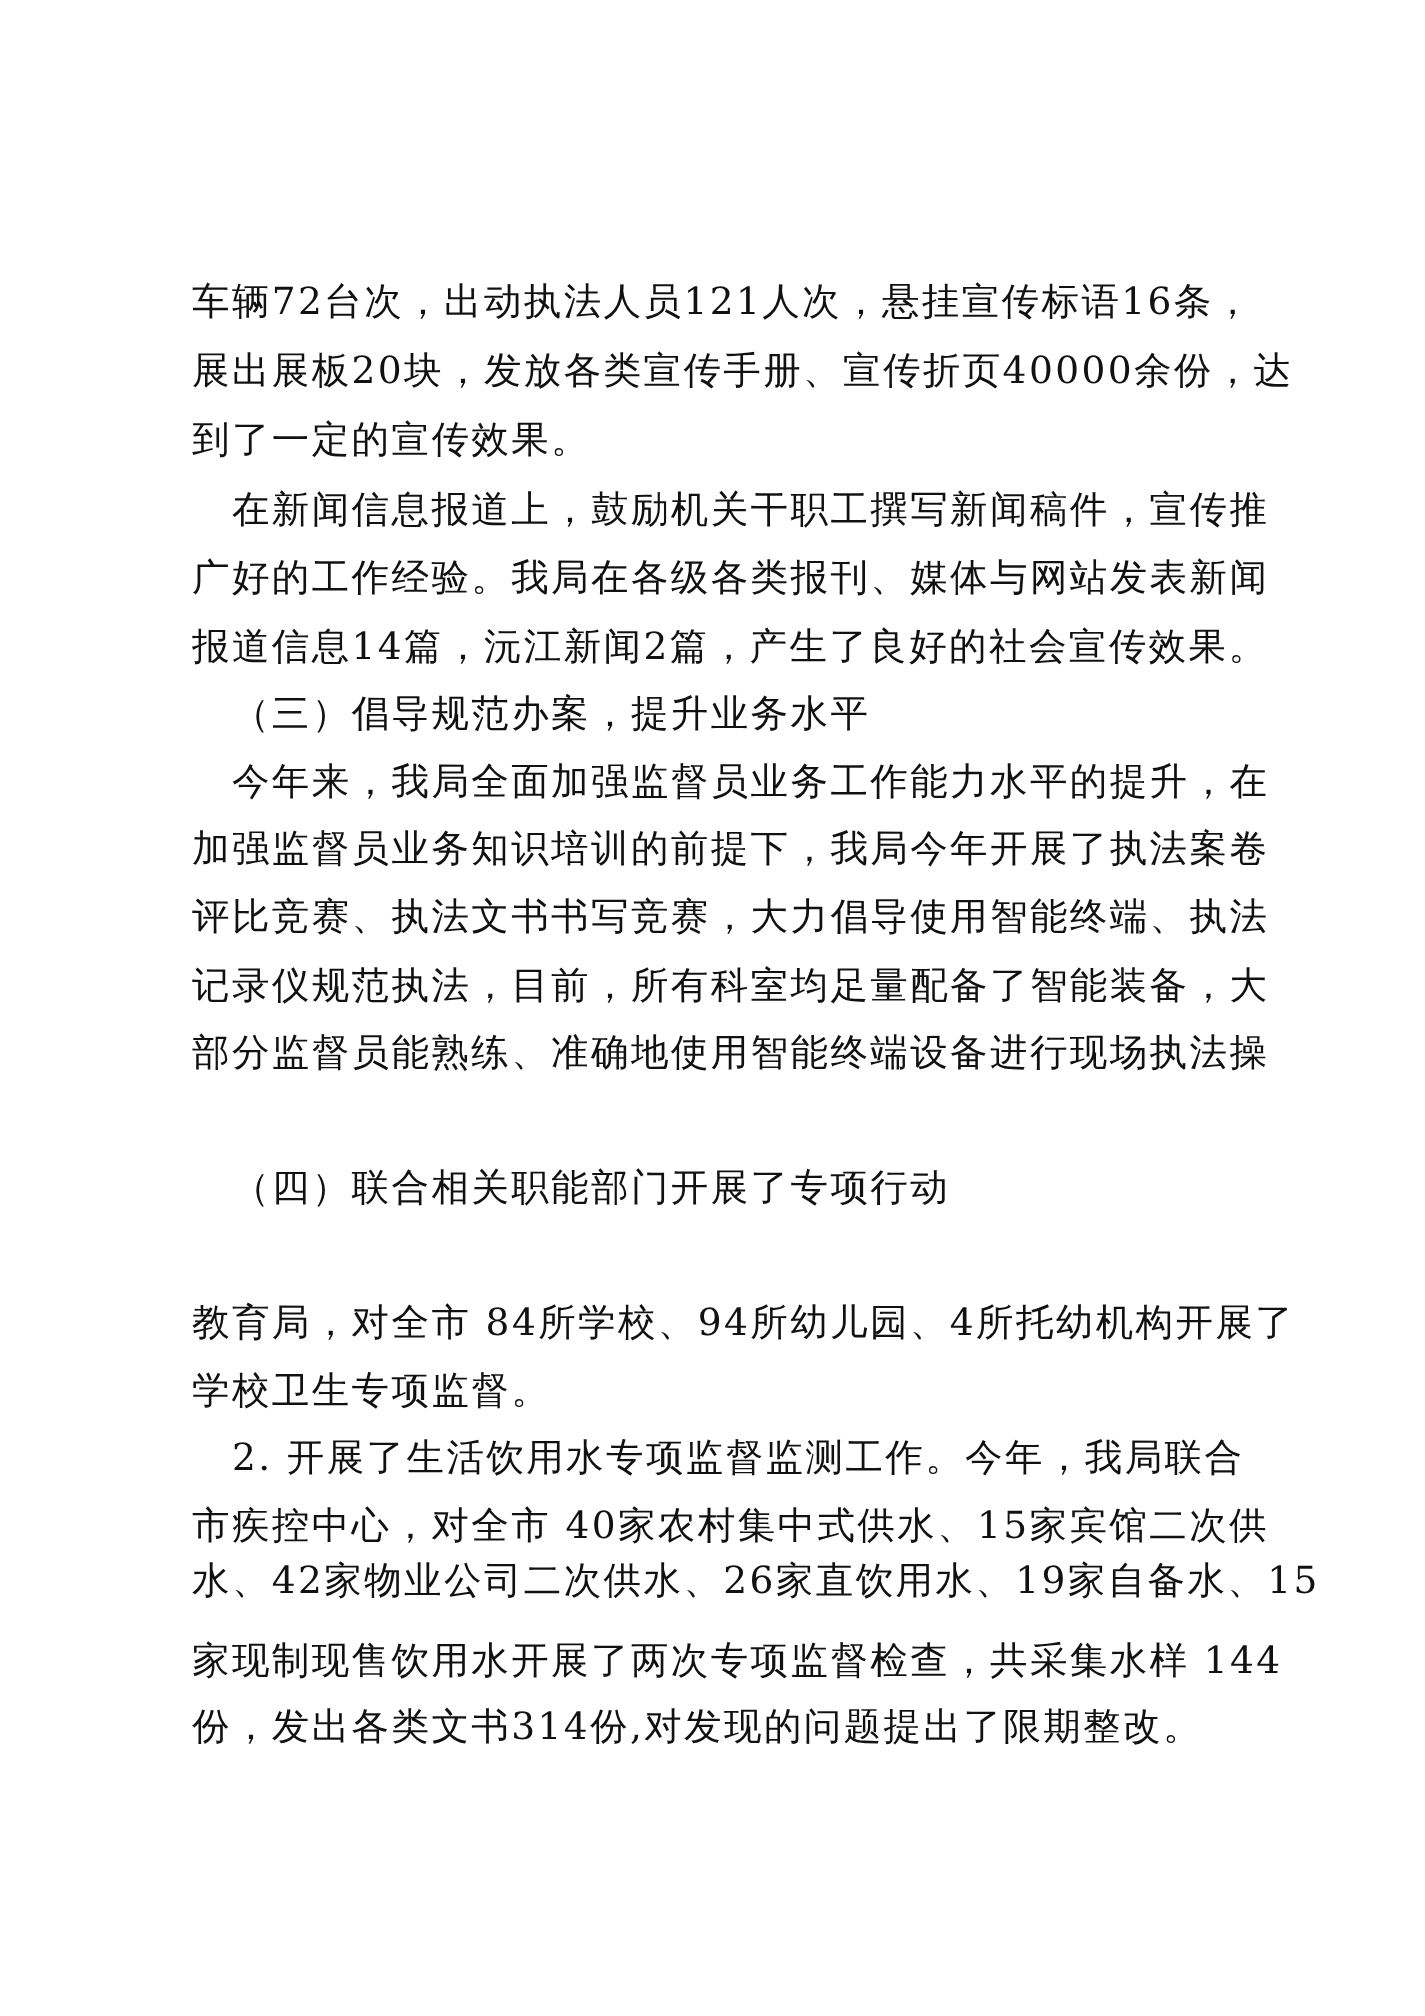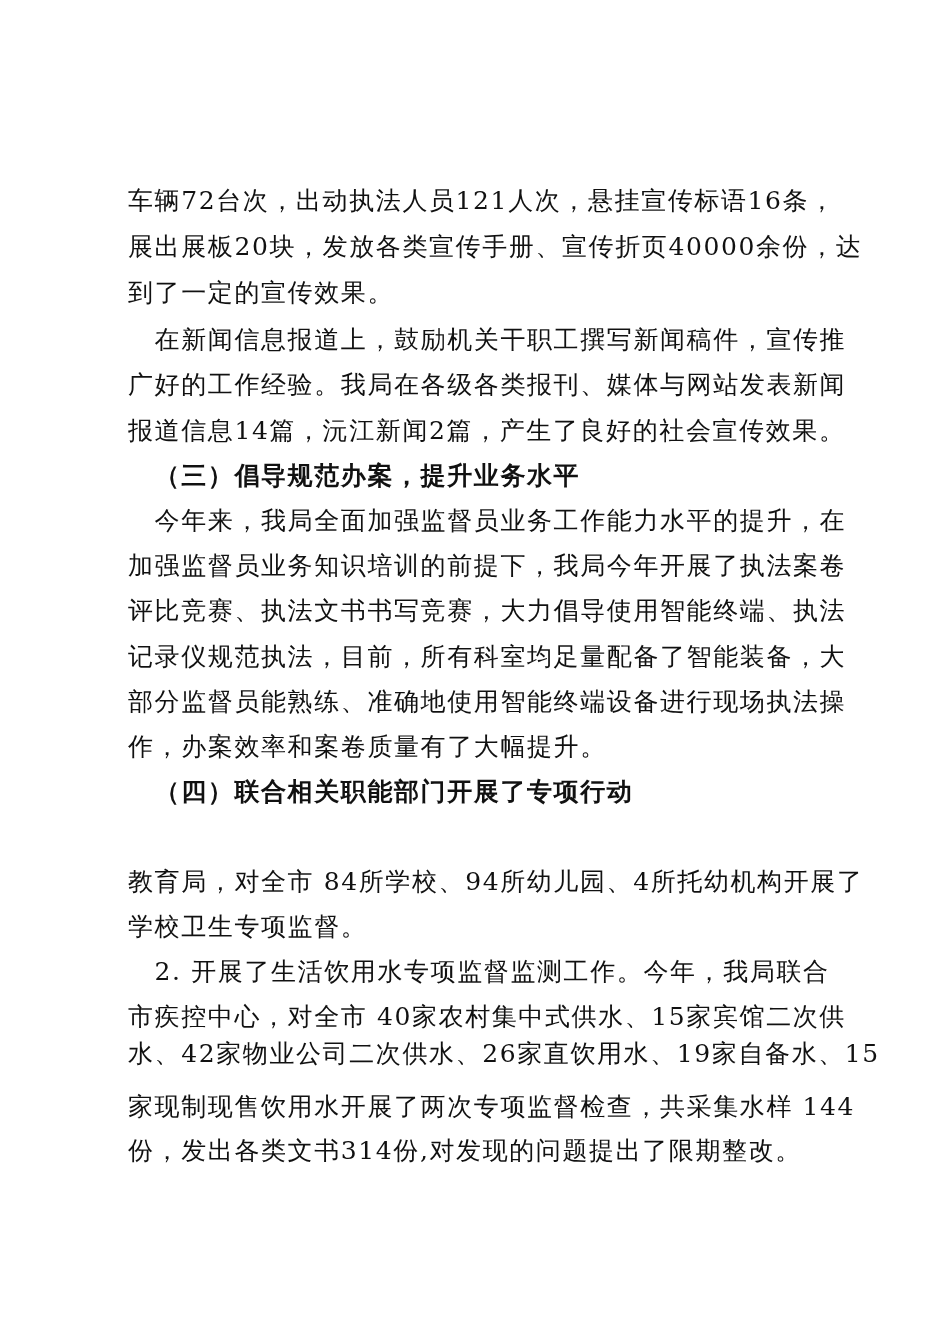--- a/index.html
+++ b/index.html
@@ -29,21 +29,21 @@
       left: 128px;
       width: 700px;
       height: 40px;
       line-height: 40px;
       font-size: 25px;
       white-space: nowrap;
       letter-spacing: 1.6px;
       transform-origin: left center;
     }
     .line.heading {
-      font-weight: bold;
+      font-weight: normal;
     }
   </style>
 </head>
 <body>
 
 <div class="page">
 
   <div class="line" style="top:167px">车辆72台次，出动执法人员121人次，悬挂宣传标语16条，</div>
   <div class="line" style="top:213px">展出展板20块，发放各类宣传手册、宣传折页40000余份，达</div>
   <div class="line" style="top:259px">到了一定的宣传效果。</div>
@@ -52,21 +52,20 @@
   <div class="line" style="top:351px">广好的工作经验。我局在各级各类报刊、媒体与网站发表新闻</div>
   <div class="line" style="top:397px">报道信息14篇，沅江新闻2篇，产生了良好的社会宣传效果。</div>
 
   <div class="line heading" style="top:442px">　（三）倡导规范办案，提升业务水平</div>
 
   <div class="line" style="top:487px">　今年来，我局全面加强监督员业务工作能力水平的提升，在</div>
   <div class="line" style="top:532px">加强监督员业务知识培训的前提下，我局今年开展了执法案卷</div>
   <div class="line" style="top:623px">记录仪规范执法，目前，所有科室均足量配备了智能装备，大</div>
   <div class="line" style="top:577px">评比竞赛、执法文书书写竞赛，大力倡导使用智能终端、执法</div>
   <div class="line" style="top:668px">部分监督员能熟练、准确地使用智能终端设备进行现场执法操</div>
-  <div class="line" style="top:713px">作，办案效率和案卷质量有了大幅提升。</div>
 
   <div class="line heading" style="top:758px">　（四）联合相关职能部门开展了专项行动</div>
 
   <div class="line" style="top:848px">教育局，对全市 84所学校、94所幼儿园、4所托幼机构开展了</div>
   <div class="line" style="top:893px">学校卫生专项监督。</div>
 
   <div class="line" style="top:938px">　2. 开展了生活饮用水专项监督监测工作。今年，我局联合</div>
   <div class="line" style="top:983px">市疾控中心，对全市 40家农村集中式供水、15家宾馆二次供</div>
   <div class="line" style="top:1020px">水、42家物业公司二次供水、26家直饮用水、19家自备水、15</div>
   <div class="line" style="top:1073px">家现制现售饮用水开展了两次专项监督检查，共采集水样 144</div>

